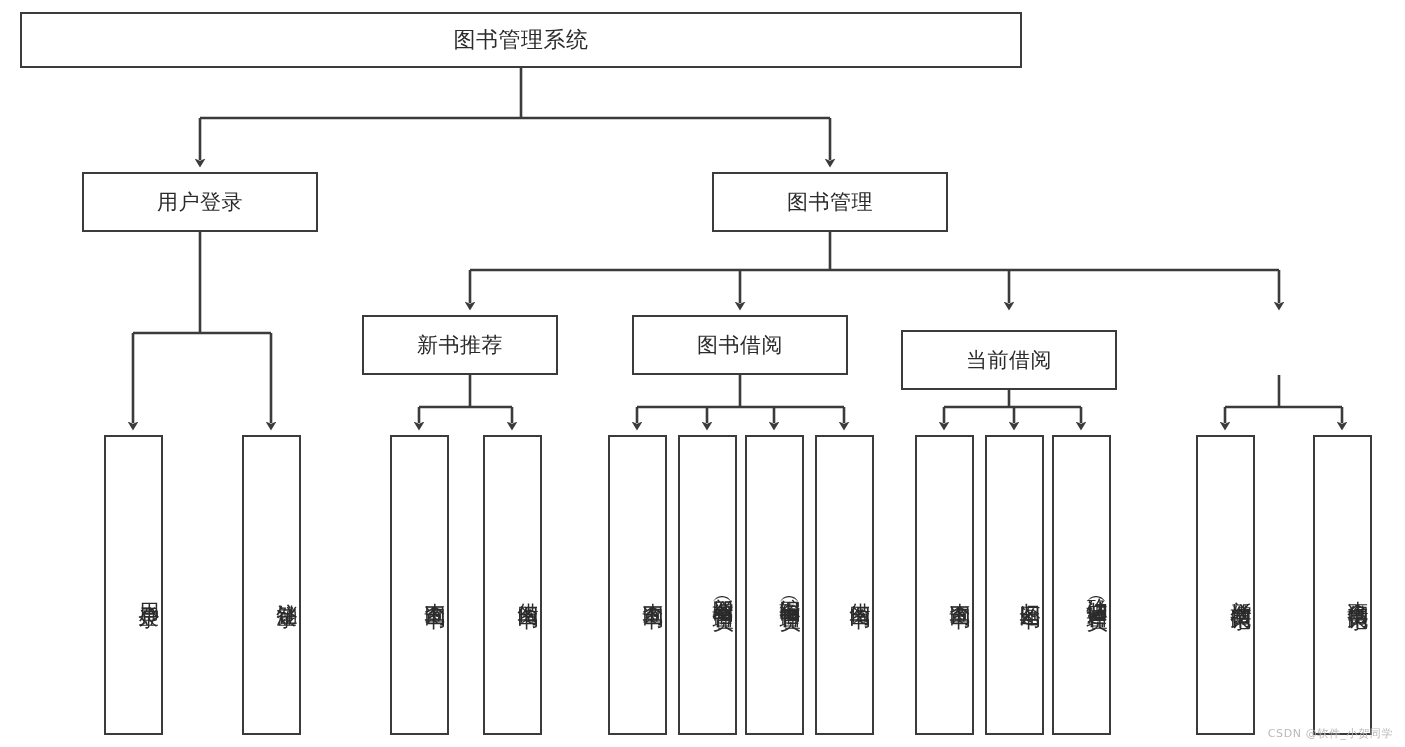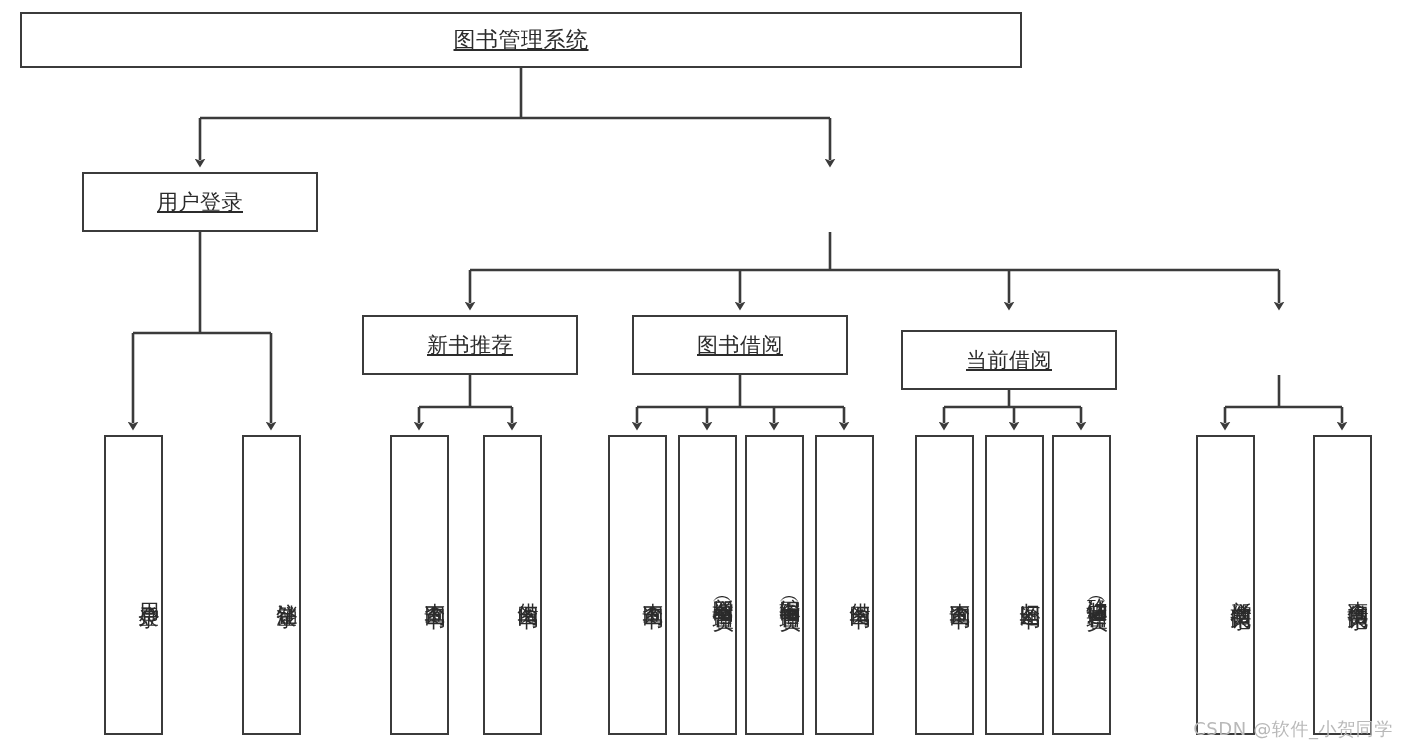--- a/index.html
+++ b/index.html
@@ -35,21 +35,20 @@
     display: flex;
     align-items: center;
     justify-content: center;
     color: #2b2b2b;
   }
   .node.horizontal {
     font-size: 21px;
     line-height: 1.15;
     letter-spacing: 0.5px;
     white-space: nowrap;
-    text-decoration: underline;
   }
   .node.root {
     font-size: 22px;
   }
   .node.vertical {
     writing-mode: vertical-rl;
     text-orientation: upright;
     align-items: flex-start;
     justify-content: center;
     padding-top: 10px;
@@ -59,21 +58,21 @@
   }
   .node.vertical .vlabel {
     writing-mode: vertical-rl;
     text-orientation: upright;
     display: block;
   }
   .watermark {
     position: absolute;
     right: 12px;
     bottom: 6px;
-    font-size: 18px;
+    font-size: 11px;
     color: #b9b9b9;
     letter-spacing: 0.6px;
     white-space: nowrap;
   }
 </style>
 </head>
 <body>
 
 <div id="diagram-root">
 
@@ -128,22 +127,25 @@
     </g>
   </svg>
 
   <div class="node horizontal root" style="left:20px; top:12px; width:1002px; height:56px;">
     <span>图书管理系统</span>
   </div>
 
   <div class="node horizontal" style="left:82px; top:172px; width:236px; height:60px;">
     <span>用户登录</span>
   </div>
+  <div class="node horizontal" style="left:712px; top:172px; width:236px; height:60px;">
+    <span>图书管理</span>
+  </div>
 
-  <div class="node horizontal" style="left:362px; top:315px; width:216px; height:60px;">
+  <div class="node horizontal" style="left:362px; top:315px; width:196px; height:60px;">
     <span>新书推荐</span>
   </div>
   <div class="node horizontal" style="left:632px; top:315px; width:216px; height:60px;">
     <span>图书借阅</span>
   </div>
   <div class="node horizontal" style="left:901px; top:330px; width:216px; height:60px;">
     <span>当前借阅</span>
   </div>
 
   <div class="node vertical" style="left:104px; top:435px; width:59px; height:300px;">

